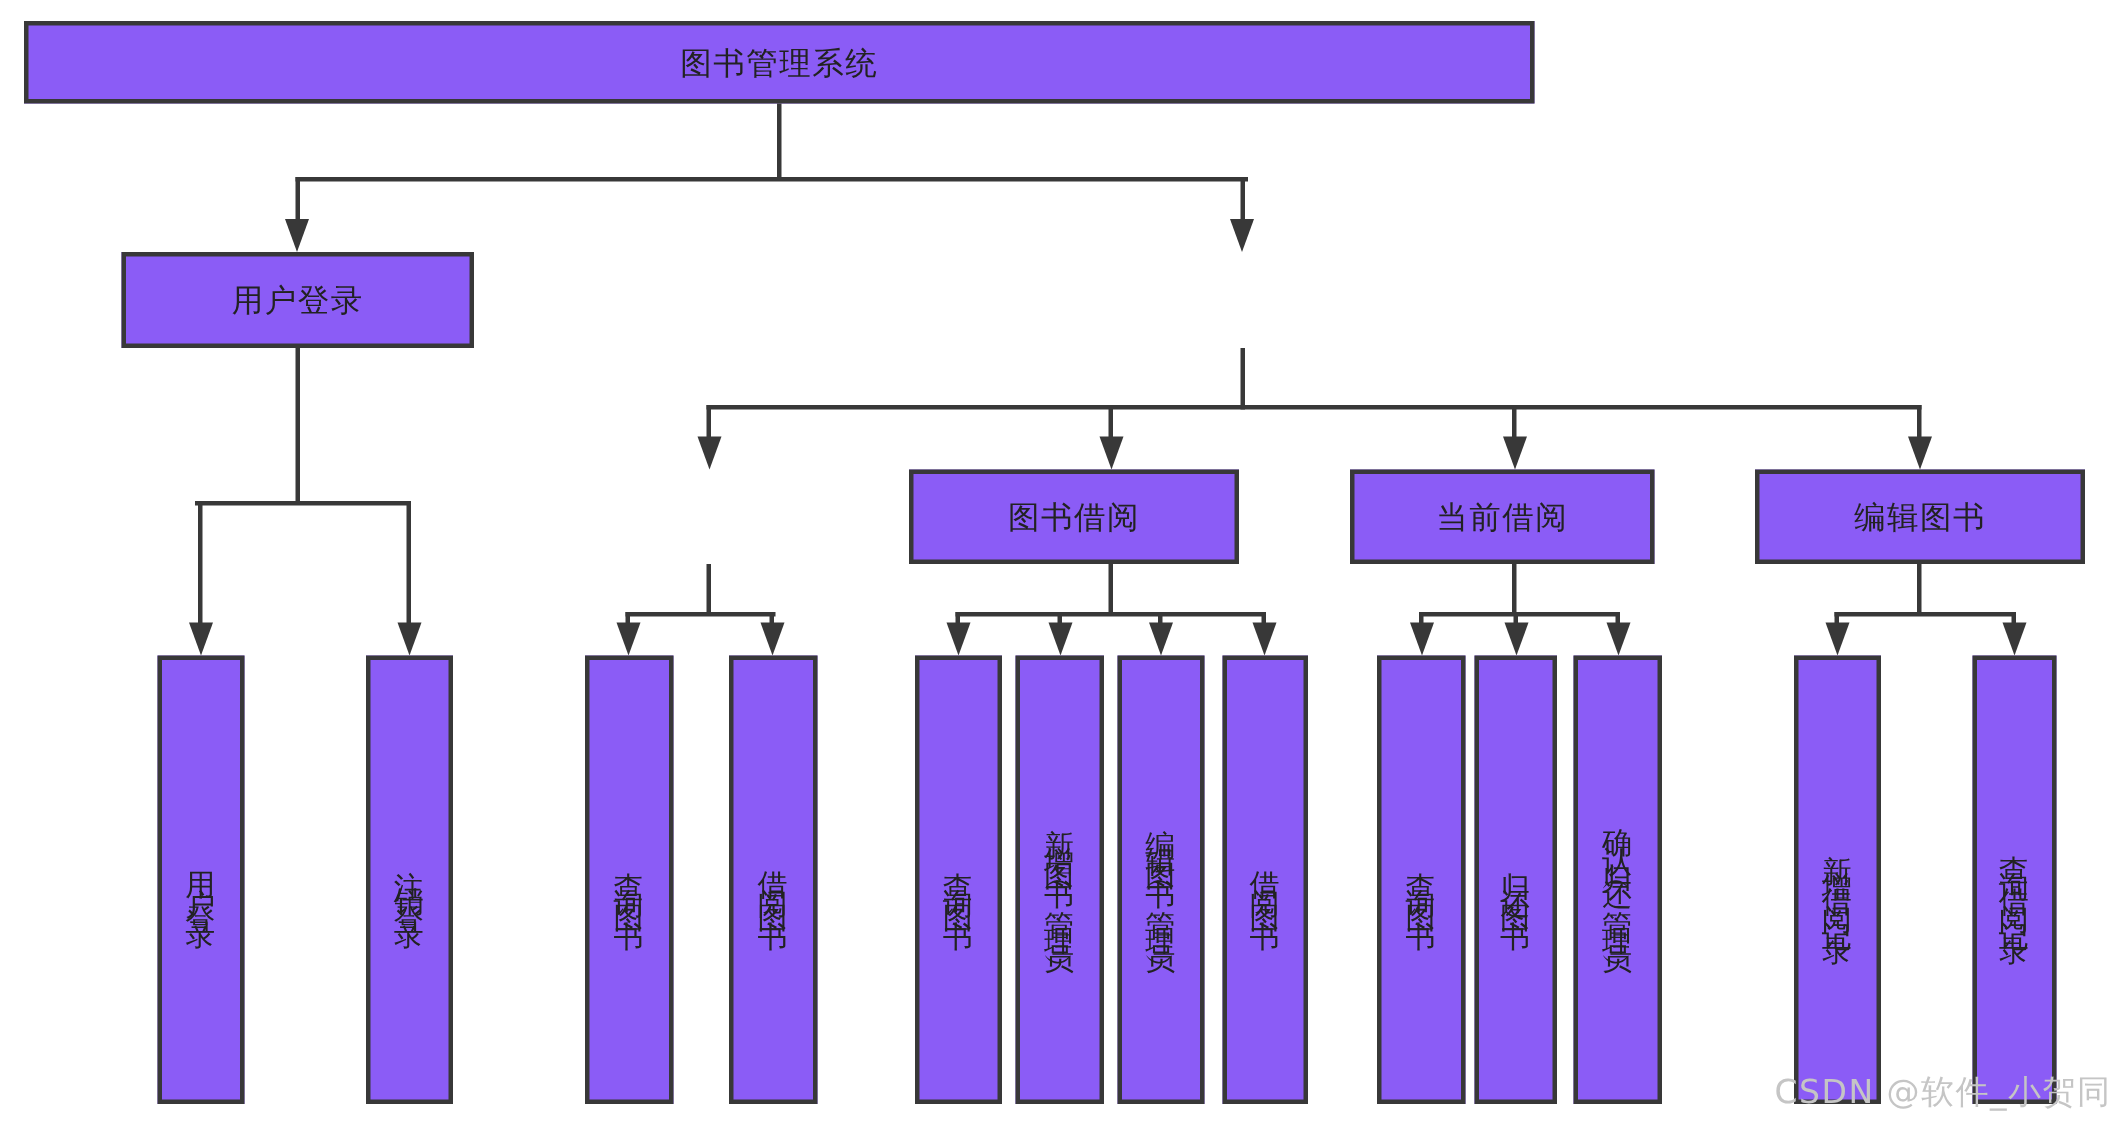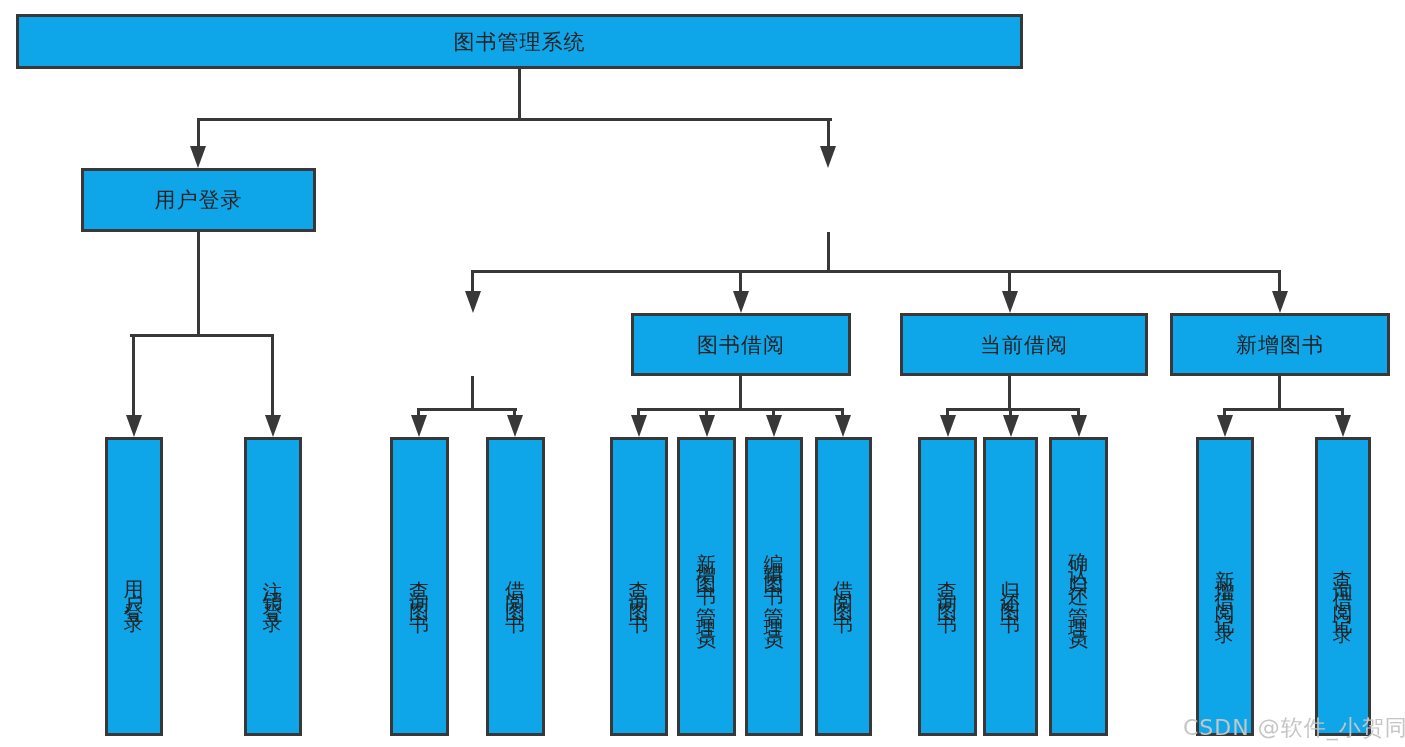--- a/index.html
+++ b/index.html
@@ -7,21 +7,21 @@
     position: relative;
     width: 1405px;
     height: 747px;
     background: #ffffff;
     font-family: "DejaVu Sans", "Liberation Sans", sans-serif;
     overflow: hidden;
   }
   .box {
     position: absolute;
     box-sizing: border-box;
-    background: #0ea5e9;
+    background: #8b5cf6;
     border: 3px solid #383838;
     color: #222222;
     display: flex;
     align-items: center;
     justify-content: center;
   }
   .hbox { font-size: 21px; letter-spacing: 1px; white-space: nowrap; }
   .leaf {
     writing-mode: vertical-rl;
     text-orientation: mixed;
@@ -80,23 +80,23 @@
   <div class="hl" style="left:471px; top:270px; width:810px;"></div>
   <div class="vl" style="left:471px; top:270px; height:23px;"></div>
   <div class="ah" style="left:465px; top:291px;"></div>
   <div class="vl" style="left:739px; top:270px; height:23px;"></div>
   <div class="ah" style="left:733px; top:291px;"></div>
   <div class="vl" style="left:1008px; top:270px; height:23px;"></div>
   <div class="ah" style="left:1002px; top:291px;"></div>
   <div class="vl" style="left:1278px; top:270px; height:23px;"></div>
   <div class="ah" style="left:1272px; top:291px;"></div>
 
-  <div class="box hbox" style="left:631px; top:313px; width:220px; height:63px;">图书借阅</div>
-  <div class="box hbox" style="left:900px; top:313px; width:248px; height:63px;">当前借阅</div>
-  <div class="box hbox" style="left:1170px; top:313px; width:220px; height:63px;">新增图书</div>
+  <div class="box hbox" style="left:606px; top:313px; width:220px; height:63px;">图书借阅</div>
+  <div class="box hbox" style="left:900px; top:313px; width:203px; height:63px;">当前借阅</div>
+  <div class="box hbox" style="left:1170px; top:313px; width:220px; height:63px;">编辑图书</div>
 
   <div class="vl" style="left:471px; top:376px; height:34px;"></div>
   <div class="hl" style="left:417px; top:408px; width:100px;"></div>
   <div class="vl" style="left:417px; top:408px; height:9px;"></div>
   <div class="ah" style="left:411px; top:415px;"></div>
   <div class="vl" style="left:513px; top:408px; height:9px;"></div>
   <div class="ah" style="left:507px; top:415px;"></div>
 
   <div class="box leaf" style="left:390px; width:59px;">查询图书</div>
   <div class="box leaf" style="left:486px; width:59px;">借阅图书</div>

